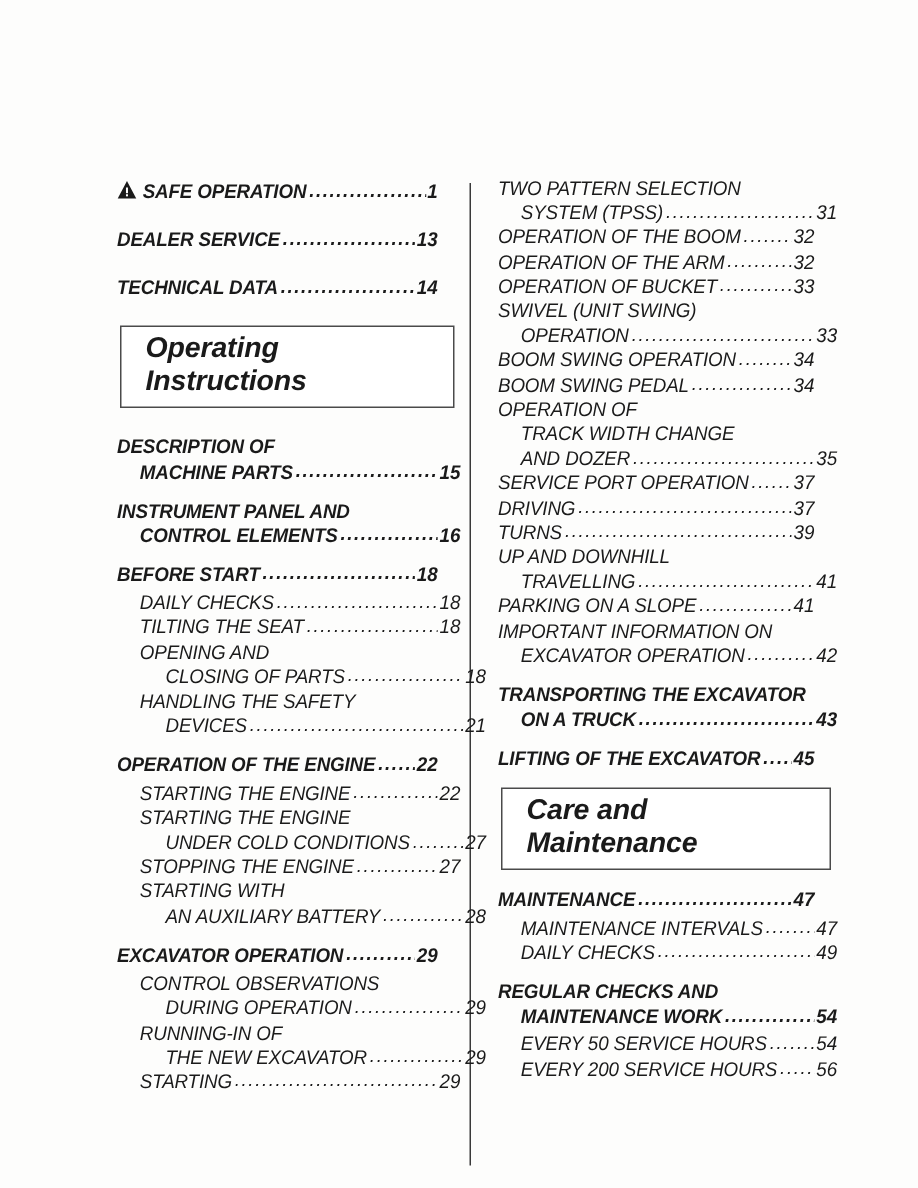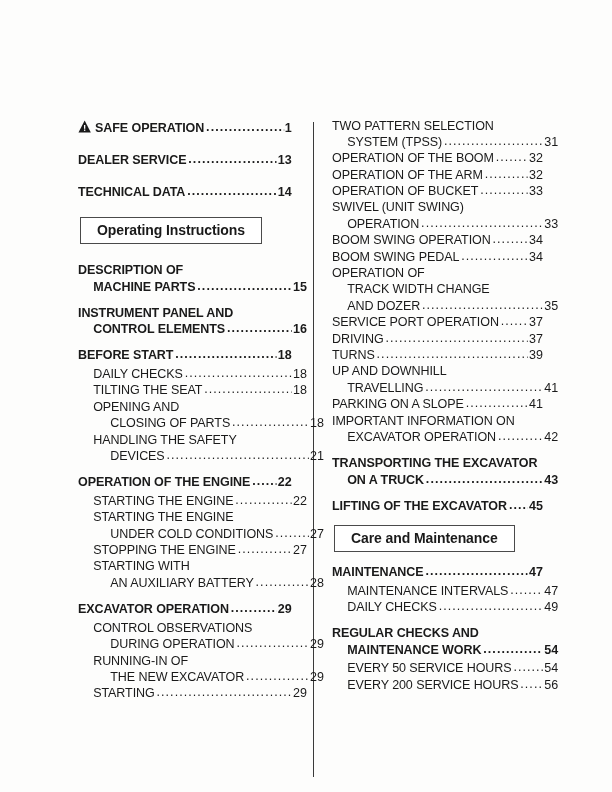--- a/index.html
+++ b/index.html
@@ -51,20 +51,21 @@
   .columns {
     position: absolute;
     left: 0;
     top: 118px;
     width: 612px;
     height: 660px;
   }
   .col {
     position: absolute;
     top: 0;
+    font-style: italic;
   }
   .col-left  { left: 78px;  width: 225px; }
   .col-right { left: 332px; width: 222px; }
 
   .divider {
     position: absolute;
     left: 313px;
     top: 122px;
     width: 0;
     height: 655px;
@@ -134,21 +135,21 @@
     flex: 0 0 auto;
   }
   .warn-icon svg { display: block; }
 
   
   .section-box {
     display: inline-block;
     border: 1.3px solid #4a4a4a;
     background: #ffffff;
     padding: 4px 16px 5px 16px;
-    font-size: 14px;
+    font-size: 19px;
     font-weight: bold;
     letter-spacing: -0.1px;
     box-sizing: border-box;
   }
   .box-wrap { padding-left: 2px; }
 </style>
 </head>
 <body>
 
 <div class="page">

